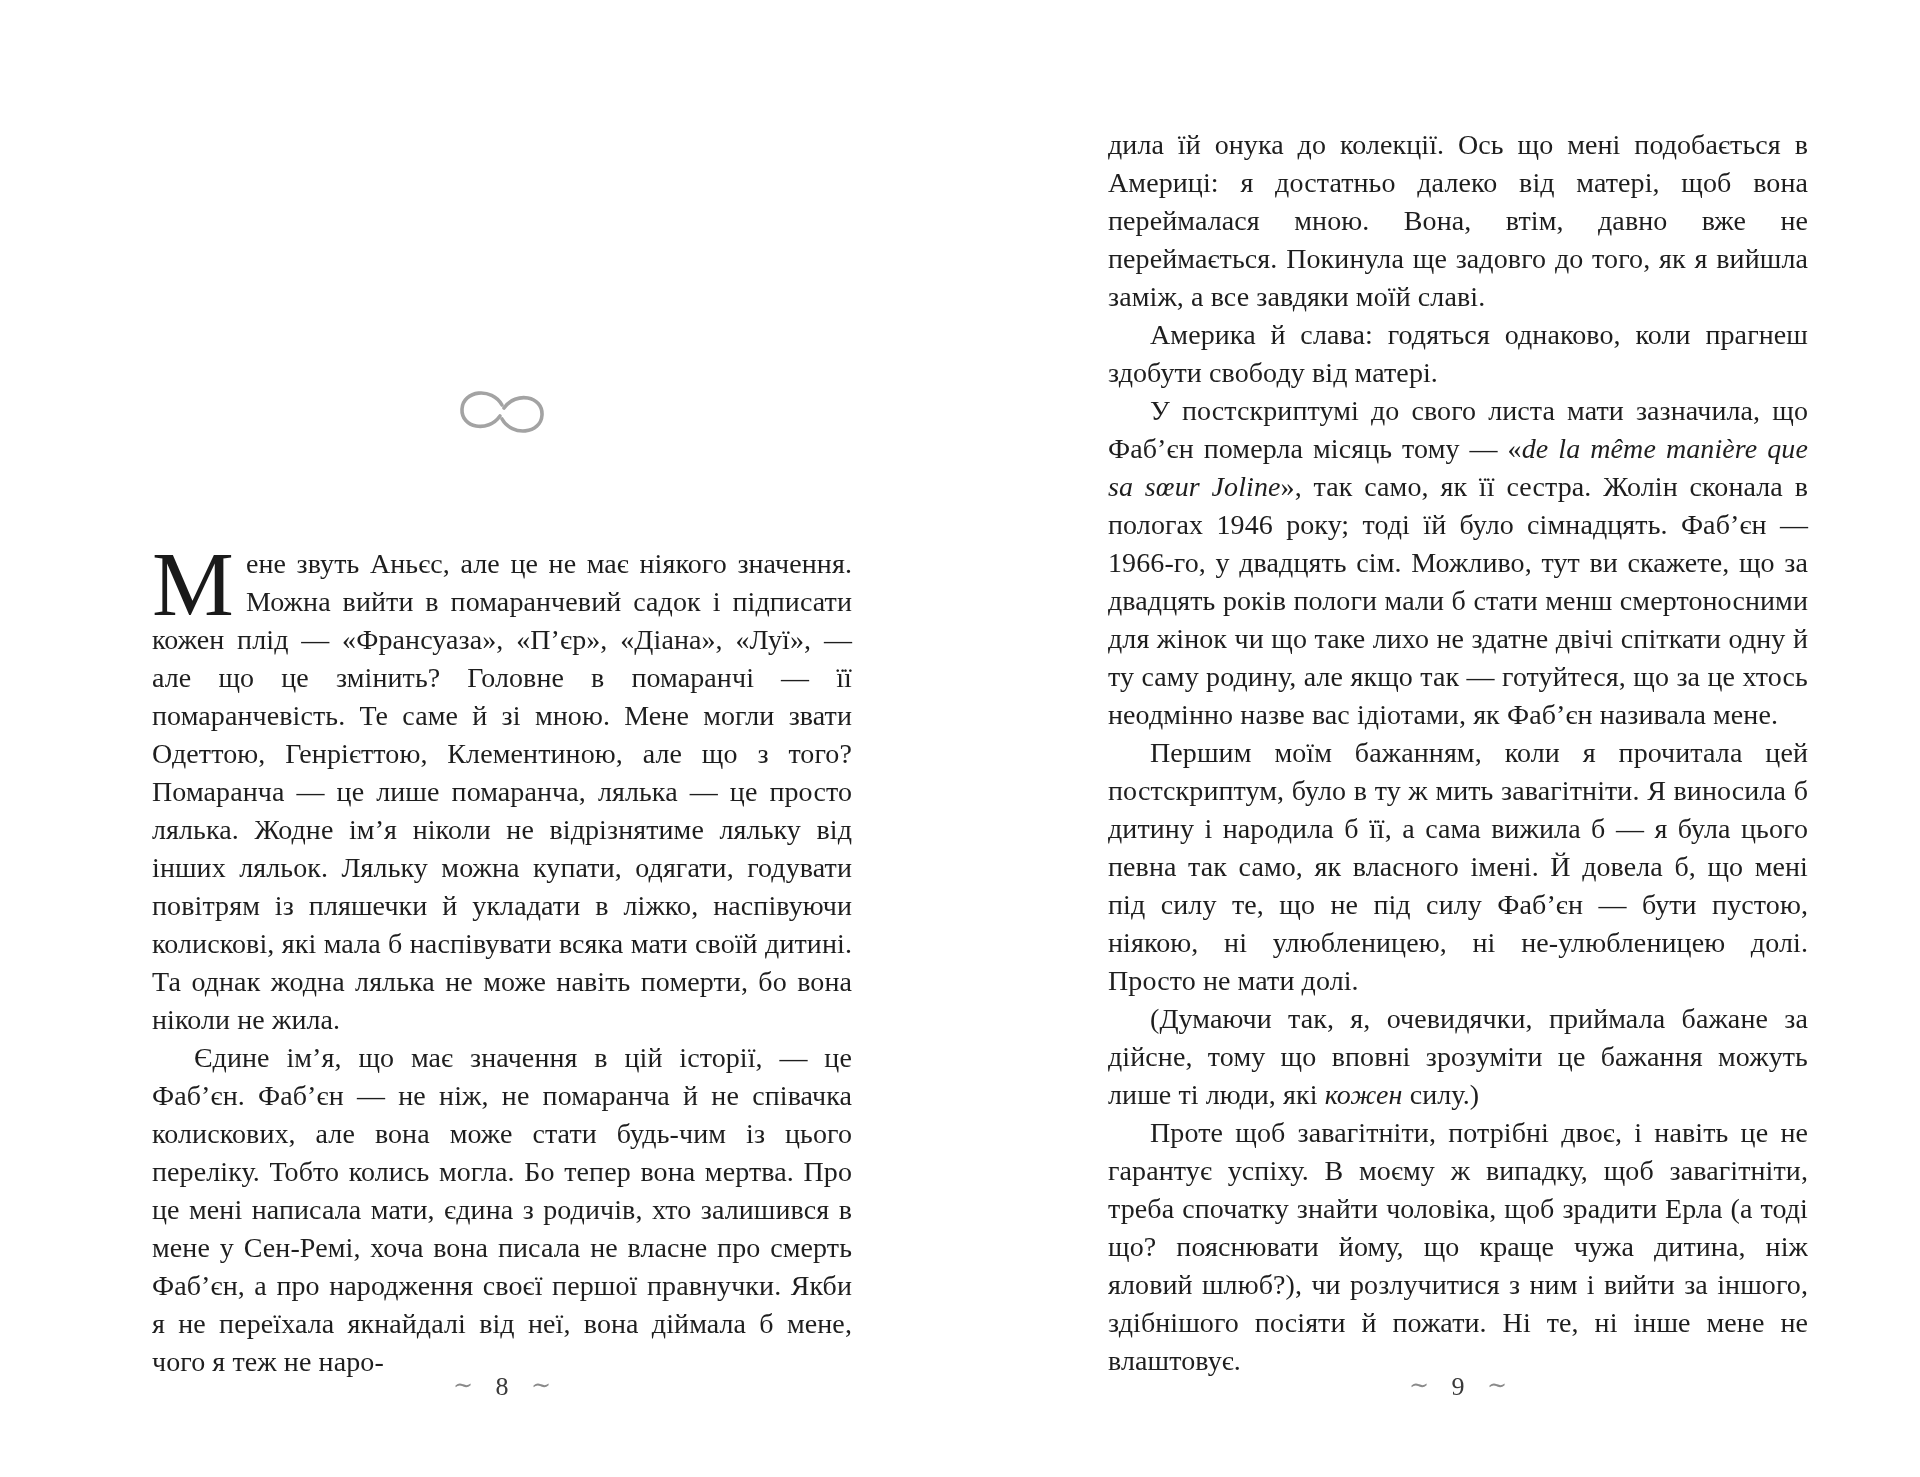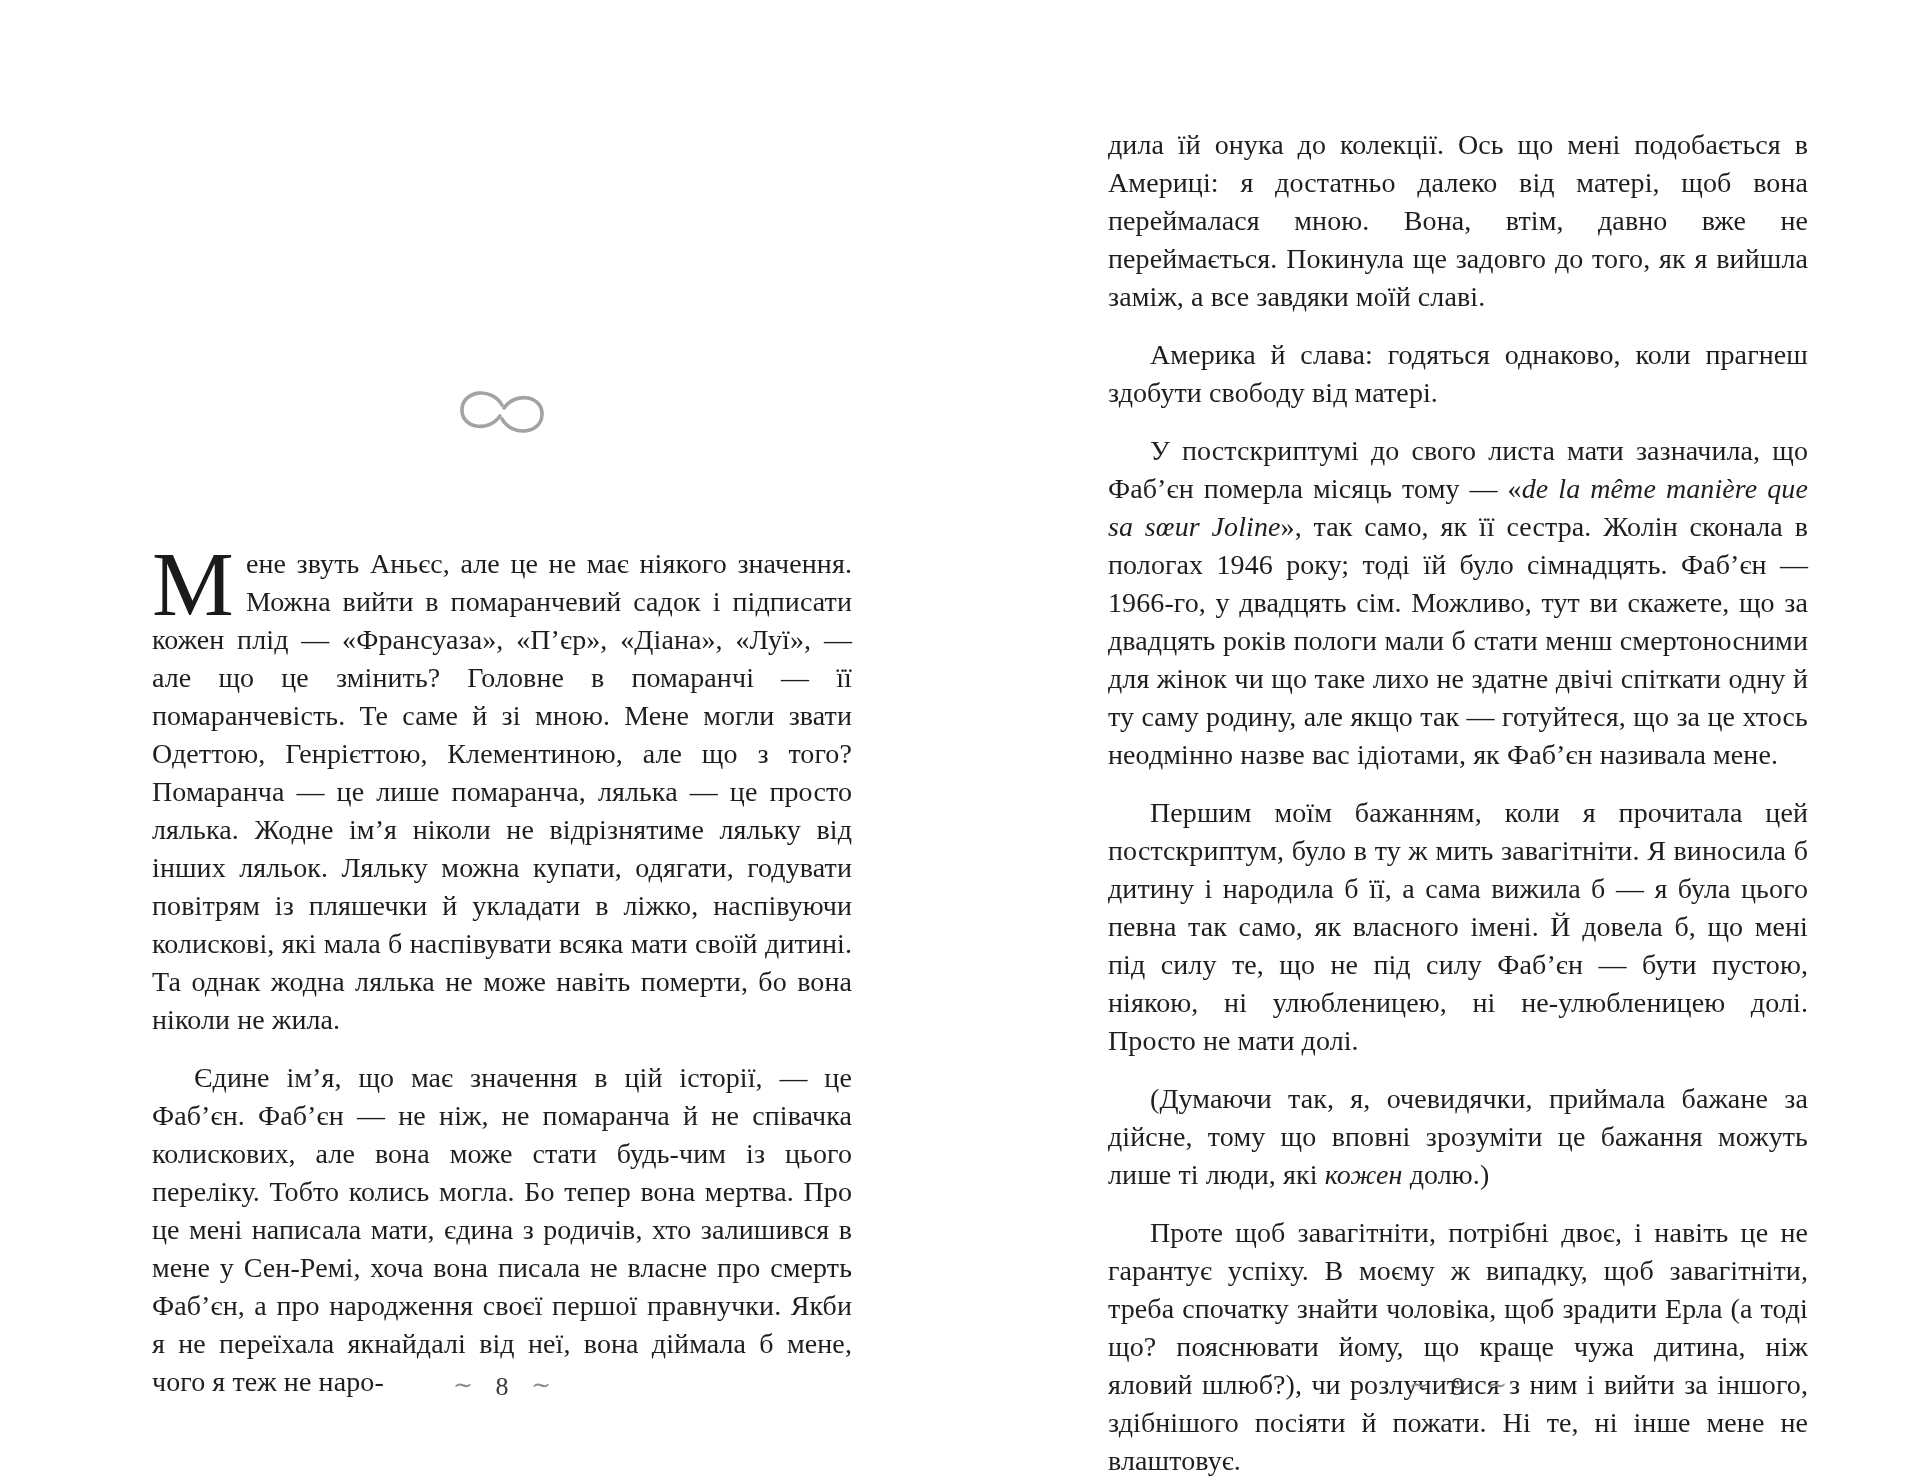--- a/index.html
+++ b/index.html
@@ -39,21 +39,21 @@
     font-size: 28px;
     line-height: 38px;
     letter-spacing: 0.1px;
   }
   .page-left .text-block { left: 152px; top: 545px; }
   .page-right .text-block { left: 148px; top: 126px; }
   .text-block p {
     margin: 0;
     padding: 0;
   }
-  .text-block p.indent { text-indent: 42px; margin-top: 20px; }
+  .text-block p.indent { text-indent: 42px; }
   .dropcap {
     float: left;
     font-size: 92px;
     line-height: 72px;
     height: 72px;
     padding: 3px 12px 0 0;
     color: #1a1a1a;
   }
   .italic { font-style: italic; }
   .folio {
@@ -97,21 +97,21 @@
       <span class="tilde">∼</span>
     </footer>
   </section>
 
   <section class="page page-right">
     <div class="text-block" id="text-page-1">
         <p><span>дила їй онука до колекції. Ось що мені подобається в Америці: я достатньо далеко від матері, щоб вона переймалася мною. Вона, втім, давно вже не переймається. Покинула ще задовго до того, як я вийшла заміж, а все завдяки моїй славі.</span></p>
         <p class="indent"><span>Америка й слава: годяться однаково, коли прагнеш здобути свободу від матері.</span></p>
         <p class="indent"><span>У постскриптумі до свого листа мати зазначила, що Фаб’єн померла місяць тому — «</span><span class="italic">de la même manière que sa sœur Joline</span><span>», так само, як її сестра. Жолін сконала в пологах 1946 року; тоді їй було сімнадцять. Фаб’єн — 1966-го, у двадцять сім. Можливо, тут ви скажете, що за двадцять років пологи мали б стати менш смертоносними для жінок чи що таке лихо не здатне двічі спіткати одну й ту саму родину, але якщо так — готуйтеся, що за це хтось неодмінно назве вас ідіотами, як Фаб’єн називала мене.</span></p>
         <p class="indent"><span>Першим моїм бажанням, коли я прочитала цей постскриптум, було в ту ж мить завагітніти. Я виносила б дитину і народила б її, а сама вижила б — я була цього певна так само, як власного імені. Й довела б, що мені під силу те, що не під силу Фаб’єн — бути пустою, ніякою, ні улюбленицею, ні не-улюбленицею долі. Просто не мати долі.</span></p>
-        <p class="indent"><span>(Думаючи так, я, очевидячки, приймала бажане за дійсне, тому що вповні зрозуміти це бажання можуть лише ті люди, які </span><span class="italic">кожен</span><span> долю.)</span></p>
+        <p class="indent"><span>(Думаючи так, я, очевидячки, приймала бажане за дійсне, тому що вповні зрозуміти це бажання можуть лише ті люди, які </span><span class="italic">кожен</span><span> силу.)</span></p>
         <p class="indent"><span>Проте щоб завагітніти, потрібні двоє, і навіть це не гарантує успіху. В моєму ж випадку, щоб завагітніти, треба спочатку знайти чоловіка, щоб зрадити Ерла (а тоді що? пояснювати йому, що краще чужа дитина, ніж яловий шлюб?), чи розлучитися з ним і вийти за іншого, здібнішого посіяти й пожати. Ні те, ні інше мене не влаштовує.</span></p>
       </div>
     <footer class="folio">
       <span class="tilde">∼</span>
       <span class="num">9</span>
       <span class="tilde">∼</span>
     </footer>
   </section>
 
 </div>

